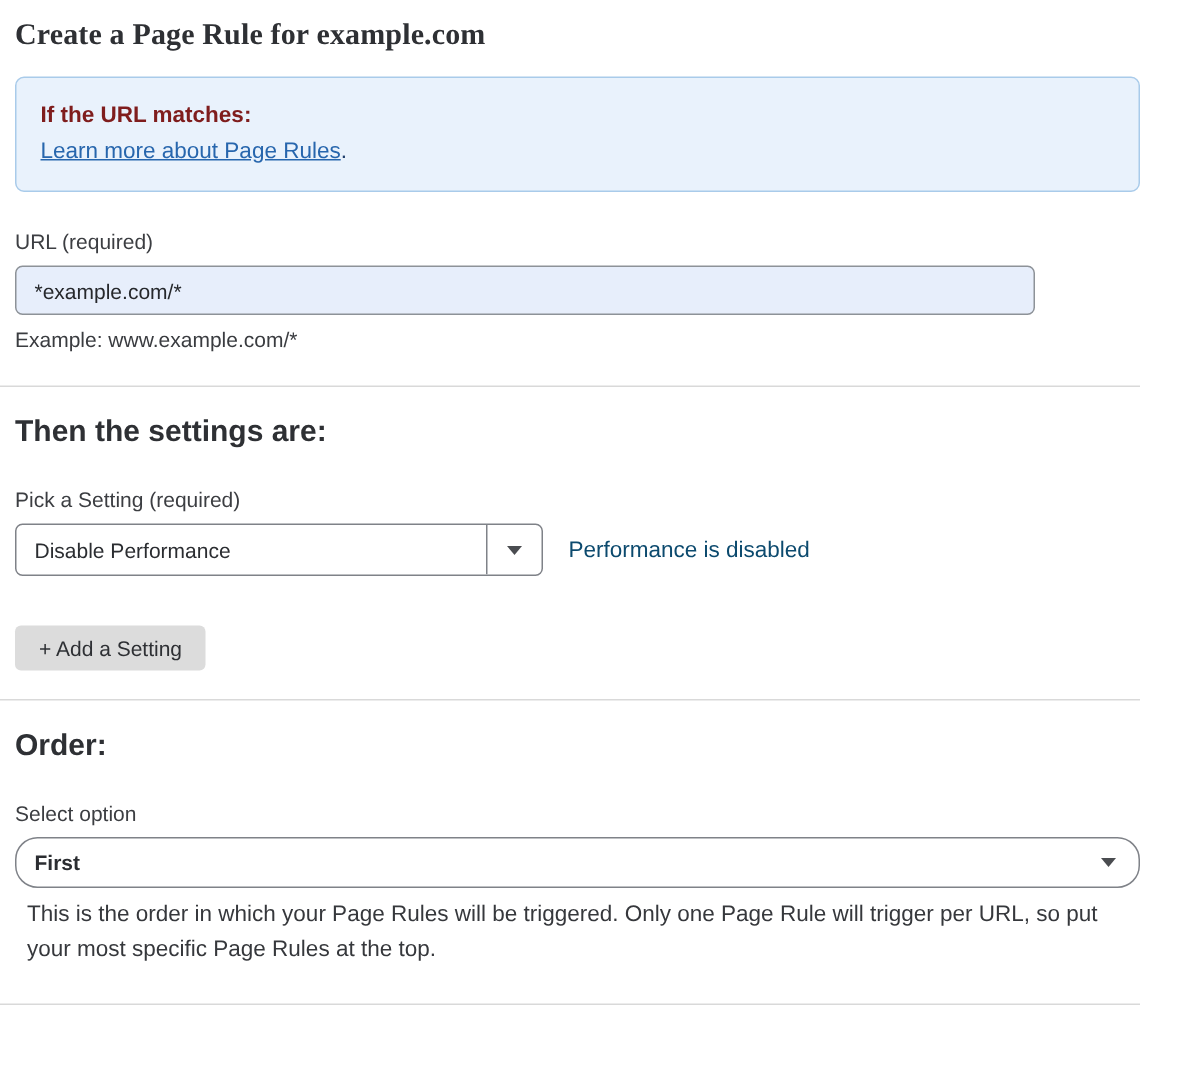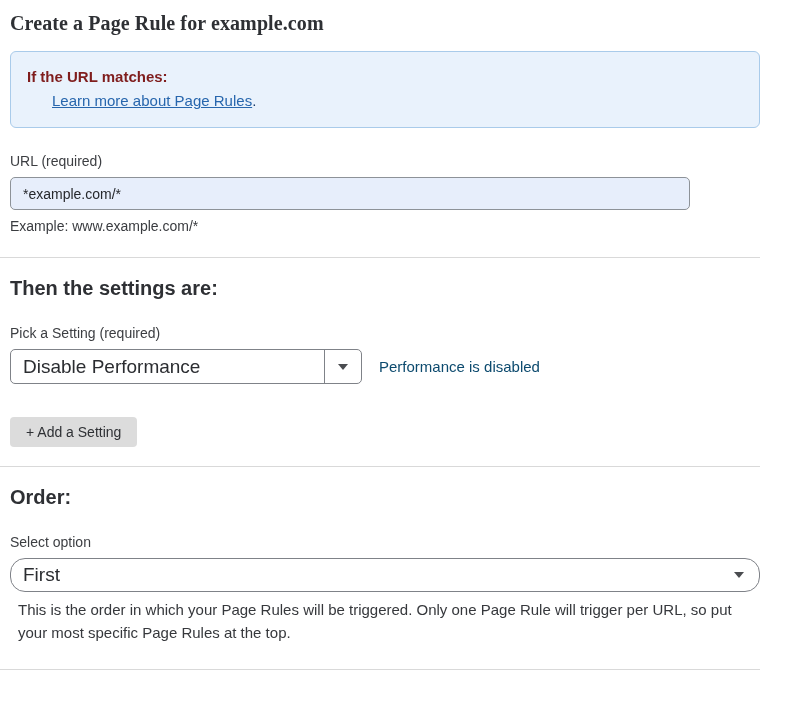--- a/index.html
+++ b/index.html
@@ -32,21 +32,21 @@
     color: #1e3d6b;
     font-size: 15px;
     line-height: 24px;
   }
   .info-box .info-heading {
     font-weight: 700;
     font-size: 15px;
     color: #7f1d1d;
   }
   .info-box .info-body { max-width: 700px; }
-  .info-link-line { line-height: 24px; margin-left: 25px; }
+  .info-link-line { line-height: 24px; }
   .info-link {
     color: #2766ad;
     text-decoration: underline;
     cursor: pointer;
   }
 
   .field-label {
     margin: 25px 30px 0 10px;
     font-size: 14px;
     color: #3c3e42;
@@ -104,21 +104,21 @@
     border-radius: 5px;
     cursor: pointer;
     overflow: hidden;
   }
   .setting-select { width: 352px; }
   .select-value {
     flex: 1;
     display: flex;
     align-items: center;
     padding-left: 12px;
-    font-size: 19px;
+    font-size: 14px;
     color: #2b2d31;
   }
   .select-arrow-seg {
     width: 37px;
     border-left: 1px solid #7f8288;
     display: flex;
     align-items: center;
     justify-content: center;
   }
   .caret {
@@ -158,20 +158,21 @@
     margin: 8px 30px 0 10px;
     width: 750px;
     height: 34px;
     border-radius: 15px;
     display: flex;
     align-items: center;
     justify-content: space-between;
     background: #ffffff;
     border: 1px solid #7f8288;
     cursor: pointer;
+    font-weight: bold;
   }
   .order-select .select-value { flex: 0 1 auto; }
   .order-select .caret-wrap {
     padding-right: 15px;
     display: flex;
     align-items: center;
   }
 
   .order-description {
     margin: 6px 30px 0 18px;

